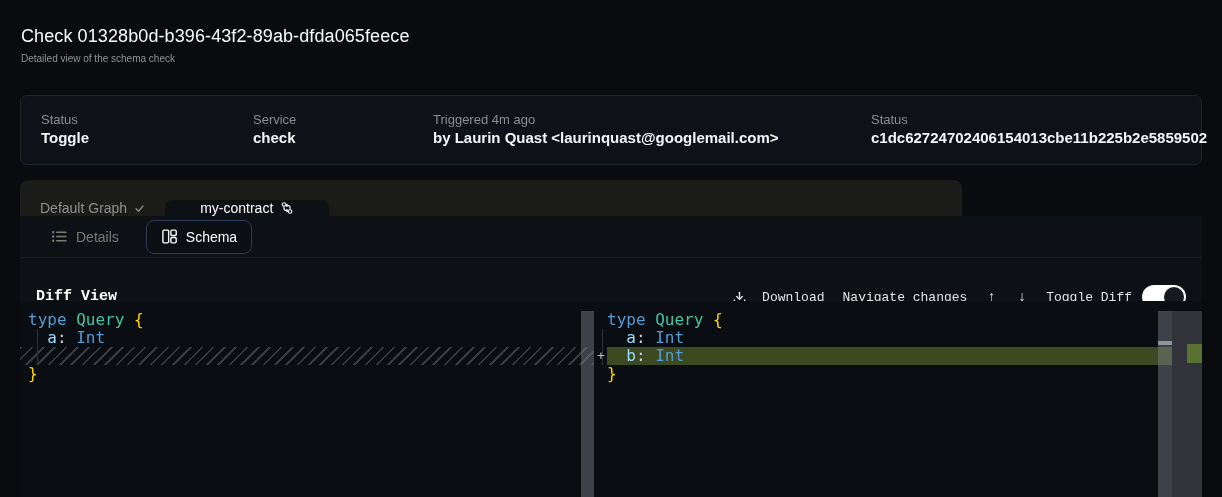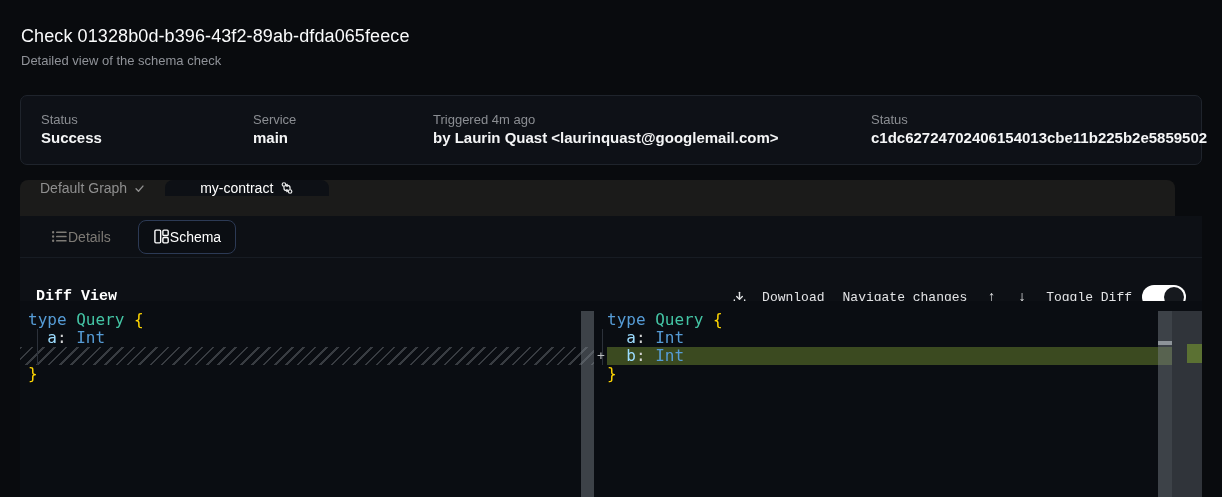--- a/index.html
+++ b/index.html
@@ -26,39 +26,39 @@
   *{margin:0;padding:0;box-sizing:border-box;}
   html,body{background:var(--page-bg);}
   .screen{
     position:relative;width:1222px;height:497px;overflow:hidden;
     background:var(--page-bg);
     font-family:"Liberation Sans",sans-serif;
     color:var(--white);
   }
   
   .page-title{position:absolute;left:21px;top:26px;font-size:18px;font-weight:400;letter-spacing:.1px;color:#fafbfc;}
-  .page-subtitle{position:absolute;left:21px;top:53px;font-size:13px;color:#909399;}
+  .page-subtitle{position:absolute;left:21px;top:53px;font-size:10px;color:#909399;}
   
   .card{position:absolute;left:20px;top:95px;width:1182px;height:70px;
     background:var(--card-bg);border:1px solid var(--card-border);border-radius:7px;}
   .card .col{position:absolute;top:0;height:100%;}
   .col-status{left:20px;} .col-service{left:232px;} .col-triggered{left:412px;} .col-commit{left:850px;}
   .card .lbl{position:absolute;top:16px;font-size:13px;color:var(--muted);white-space:nowrap;}
   .card .val{position:absolute;top:33px;font-size:15px;font-weight:600;color:var(--white);white-space:nowrap;}
   
-  .tabstrip{position:absolute;left:20px;top:180px;width:1155px;height:36px;
-    background:var(--strip-bg);border-radius:8px 8px 0 0;display:flex;align-items:flex-start;}
+  .tabstrip{position:absolute;left:20px;top:180px;width:942px;height:36px;
+    background:var(--strip-bg);border-radius:8px 8px 0 0;display:flex;align-items:flex-end;}
   .gtab{display:flex;align-items:center;gap:7px;padding:0 20px;font-size:14px;color:#8f8f8f;cursor:pointer;}
   .gtab.active{background:var(--panel-bg);border-radius:8px 8px 0 0;color:#ffffff;padding:0 35px;}
   .gtab .icon{display:inline-flex;align-items:center;}
   
   .panel{position:absolute;left:20px;top:216px;width:1182px;height:281px;background:var(--panel-bg);}
   .viewtabs{position:absolute;top:0;left:0;right:0;height:42px;border-bottom:1px solid var(--divider);
     display:flex;align-items:center;padding-left:16px;gap:12px;}
-  .vtab{display:inline-flex;align-items:center;font-size:14px;color:var(--warm-muted);
+  .vtab{display:inline-flex;align-items:center;gap:8px;font-size:14px;color:var(--warm-muted);
     padding:0 14px;height:34px;border:1px solid transparent;border-radius:8px;cursor:pointer;}
   .vtab.active{color:#ffffff;border:1px solid #2c3a55;background:#0b0e13;}
   .vtab .icon{display:inline-flex;align-items:center;}
   
   .diffbar{position:absolute;top:60px;left:0;right:0;height:42px;border-bottom:1px solid var(--divider);font-family:Liberation Mono, monospace;}
   .diff-heading{position:absolute;left:16px;top:12px;font-size:15px;font-weight:700;color:#ffffff;}
   .diff-actions{position:absolute;right:16px;top:0;height:42px;display:flex;align-items:center;gap:18px;
     font-size:13px;color:#e3e4e6;}
   .action-btn{display:inline-flex;align-items:center;gap:15px;cursor:pointer;color:#e3e4e6;}
   .nav-label{color:#e3e4e6;}
@@ -102,25 +102,25 @@
 <body>
 
 <div class="screen">
 
   <div class="page-title">Check 01328b0d-b396-43f2-89ab-dfda065feece</div>
   <div class="page-subtitle">Detailed view of the schema check</div>
 
   <div class="card">
     <div class="col col-status">
       <div class="lbl">Status</div>
-      <div class="val">Success</div>
+      <div class="val">Toggle</div>
     </div>
     <div class="col col-service">
       <div class="lbl">Service</div>
-      <div class="val">main</div>
+      <div class="val">check</div>
     </div>
     <div class="col col-triggered">
       <div class="lbl">Triggered 4m ago</div>
       <div class="val">by Laurin Quast &lt;laurinquast@googlemail.com&gt;</div>
     </div>
     <div class="col col-commit">
       <div class="lbl">Status</div>
       <div class="val">c1dc62724702406154013cbe11b225b2e5859502</div>
     </div>
   </div>

